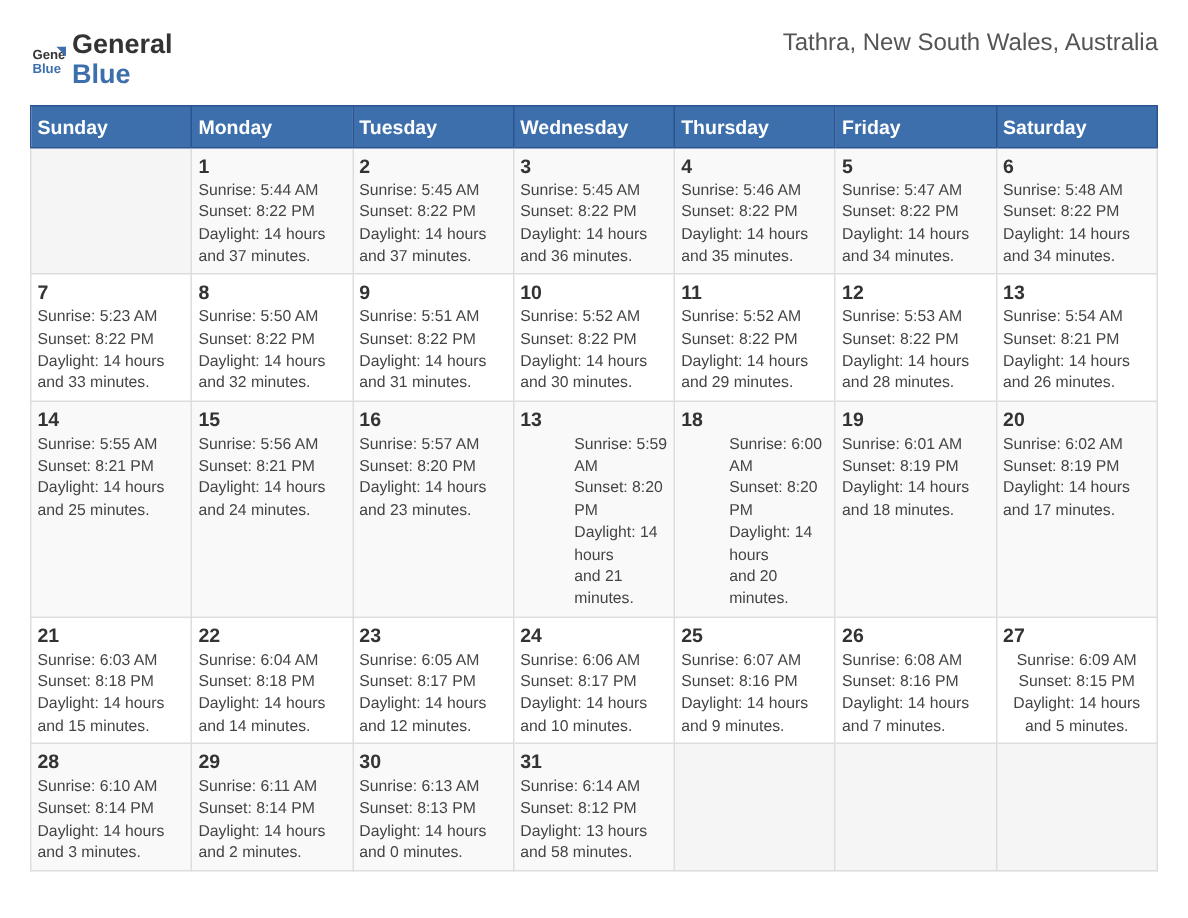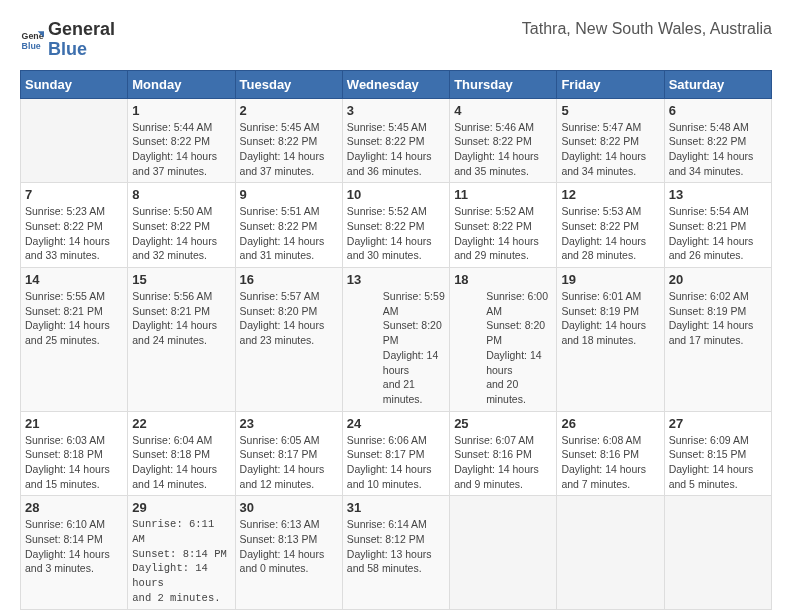--- a/index.html
+++ b/index.html
@@ -313,37 +313,37 @@
         </td>
         <td>
           <span class="day-number">26</span>
           <div class="day-info" style="white-space: pre-line;">Sunrise: 6:08 AM
 Sunset: 8:16 PM
 Daylight: 14 hours
 and 7 minutes.</div>
         </td>
         <td>
           <span class="day-number">27</span>
-          <div class="day-info" style="white-space: pre-line;">Sunrise: 6:09 AM
+          <div class="day-info" style="white-space: pre-line; text-align: center;">Sunrise: 6:09 AM
 Sunset: 8:15 PM
 Daylight: 14 hours
 and 5 minutes.</div>
         </td>
       </tr>
       <tr>
         <td>
           <span class="day-number">28</span>
           <div class="day-info" style="white-space: pre-line;">Sunrise: 6:10 AM
 Sunset: 8:14 PM
 Daylight: 14 hours
 and 3 minutes.</div>
         </td>
         <td>
           <span class="day-number">29</span>
-          <div class="day-info" style="white-space: pre-line; font-family: Liberation Mono, monospace;">Sunrise: 6:11 AM
+          <div class="day-info" style="white-space: pre-line;">Sunrise: 6:11 AM
 Sunset: 8:14 PM
 Daylight: 14 hours
 and 2 minutes.</div>
         </td>
         <td>
           <span class="day-number">30</span>
           <div class="day-info" style="white-space: pre-line;">Sunrise: 6:13 AM
 Sunset: 8:13 PM
 Daylight: 14 hours
 and 0 minutes.</div>

